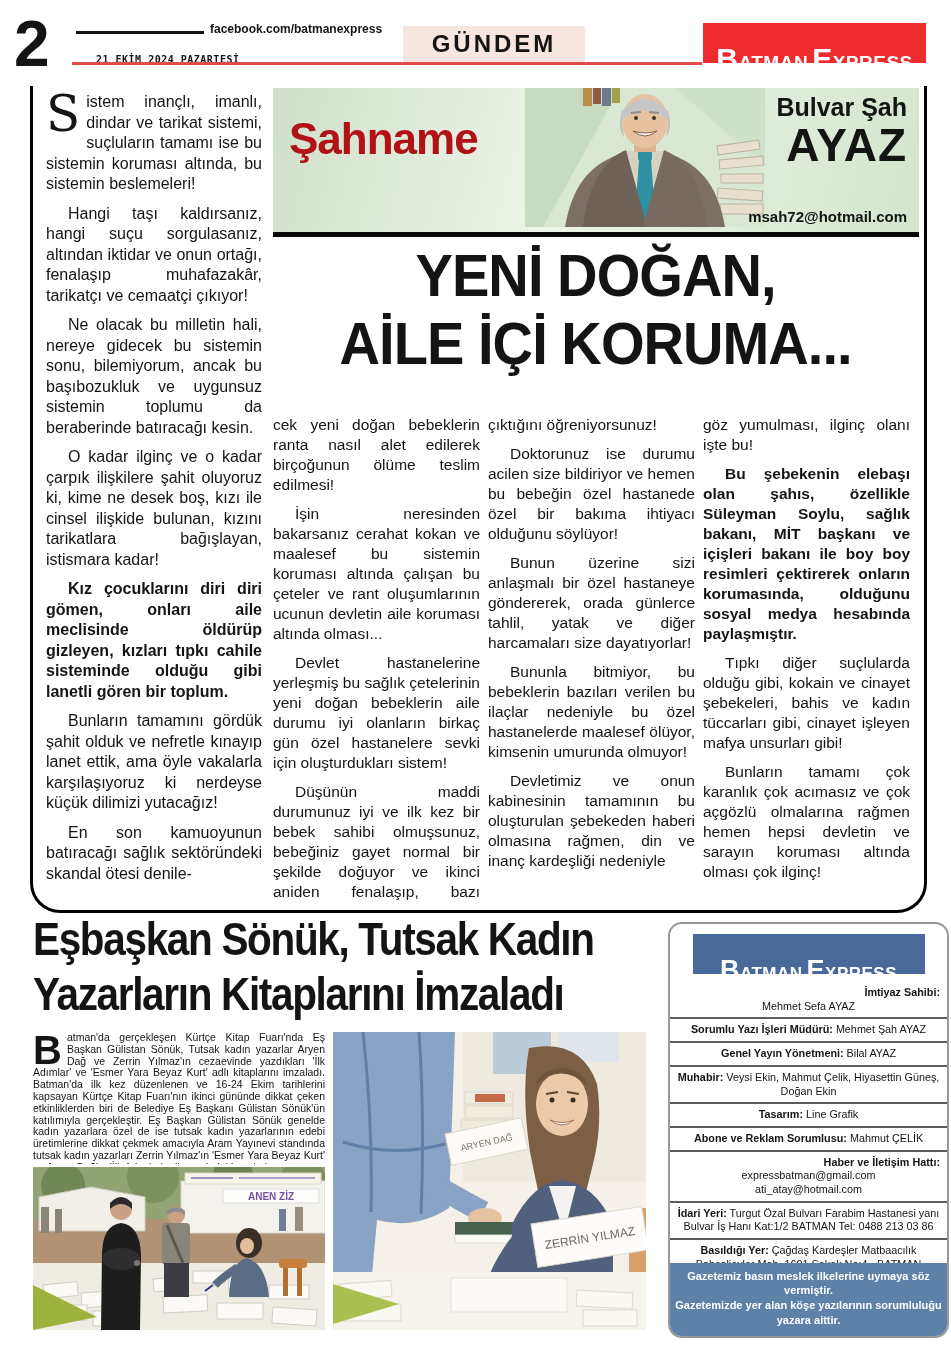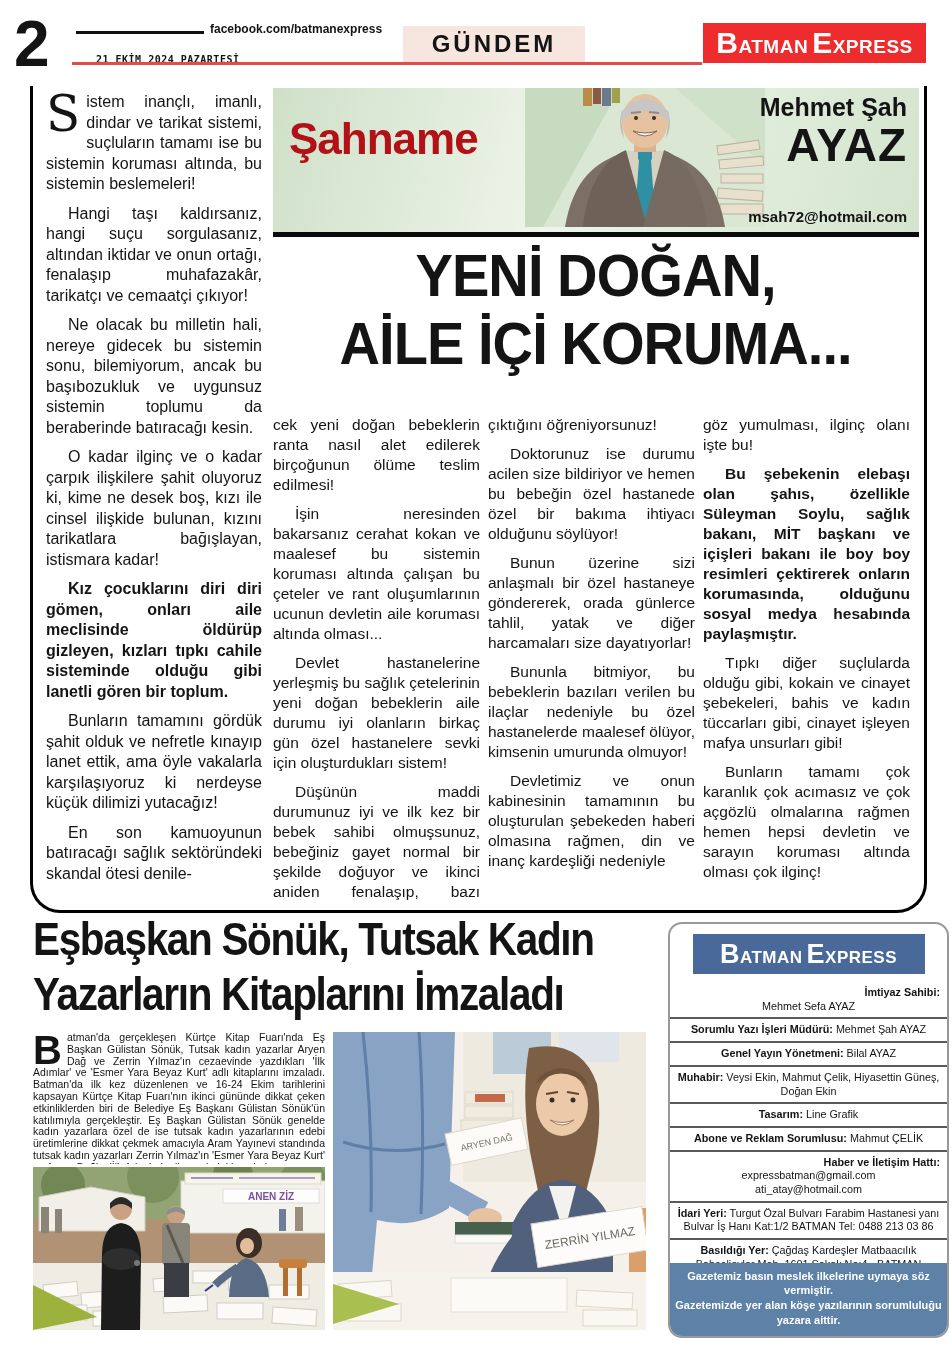--- a/index.html
+++ b/index.html
@@ -9,21 +9,21 @@
 
   
   .pagenum{left:14px;top:12px;font-size:64px;font-weight:bold;line-height:1;letter-spacing:-3px;}
   .fb-rule{left:76px;top:31px;width:128px;height:3px;background:#111;}
   .fb-text{left:210px;top:22px;font-size:12px;font-weight:bold;}
   .date{left:96px;top:54px;font-size:10px;font-weight:bold;font-family:"DejaVu Sans Mono",monospace;letter-spacing:.5px;}
   .red-rule{left:72px;top:62px;width:630px;height:3px;}
   .section-box{left:403px;top:26px;width:182px;height:36px;text-align:center;line-height:36px;
                font-size:24px;font-weight:bold;letter-spacing:3px;}
   .brand-box{left:703px;top:23px;width:223px;height:40px;color:#fff;text-align:center;line-height:40px;white-space:nowrap;}
-  .brand-word{display:inline-block;font-weight:bold;text-transform:uppercase;font-size:19px;letter-spacing:.5px;margin:0 2px;}
+  .brand-word{display:inline-block;font-weight:bold;text-transform:uppercase;font-size:19px;letter-spacing:.5px;margin:16px 2px;}
   .brand-word::first-letter{font-size:30px;}
 
   
   .frame{left:30px;top:86px;width:891px;height:824px;border:3px solid #000;border-top:none;
          border-radius:0 0 30px 30px;}
 
   .colophon{left:273px;top:88px;width:646px;height:144px;
             background:linear-gradient(105deg,#cfe0c8 0%,#eef5ea 45%,#d3e4cd 100%);
             border-bottom:5px solid #0a0a0a;}
   .col-title{position:absolute;left:16px;top:26px;font-size:44px;font-weight:bold;color:#b11117;letter-spacing:-1px;}
@@ -116,21 +116,21 @@
       <ellipse cx="120" cy="33" rx="23" ry="27" fill="#e6c2a0"></ellipse>
       <path d="M96,24 Q120,-2 144,24 L144,33 Q120,12 96,33 Z" fill="#c6c6c6"></path>
       <path d="M96,26 Q93,40 99,50 L96,30 Z" fill="#bdbdbd"></path>
       <path d="M144,26 Q147,40 141,50 L144,30 Z" fill="#bdbdbd"></path>
       <circle cx="111" cy="30" r="2" fill="#3a3028"></circle>
       <circle cx="129" cy="30" r="2" fill="#3a3028"></circle>
       <path d="M106,25 L116,24 M124,24 L134,25" stroke="#8d8d8d" stroke-width="2" fill="none"></path>
       <path d="M108,43 Q120,53 132,43 Q120,47 108,43" fill="#fff" stroke="#8a5d48" stroke-width="1"></path>
     </svg>
     <div class="author-names">
-      <div class="author-first">Mehmet Şah</div>
+      <div class="author-first">Bulvar Şah</div>
       <div class="author-last">AYAZ</div>
     </div>
     <div class="author-email">msah72@hotmail.com</div>
   </div>
 
   <div class="abs headline">
     <span class="hl-line">YENİ DOĞAN,</span><br>
     <span class="hl-line">AİLE İÇİ KORUMA...</span>
   </div>
 

